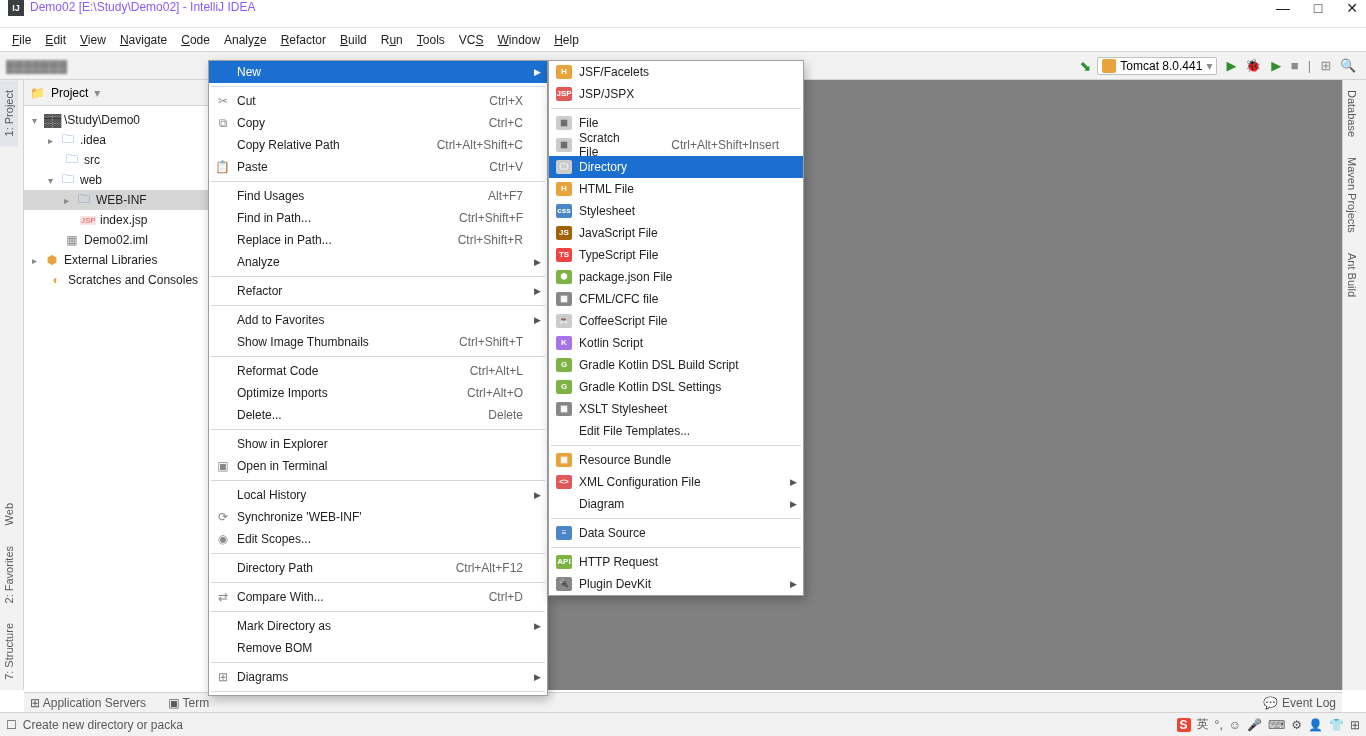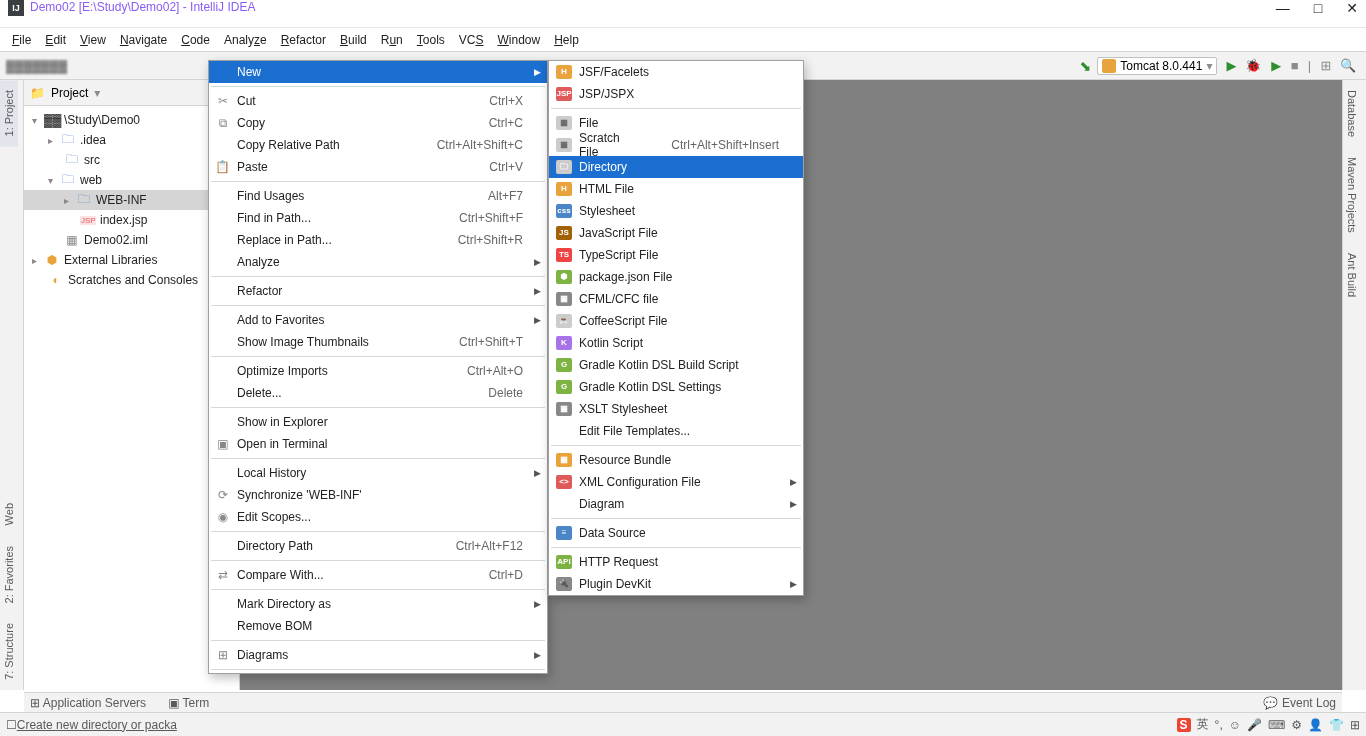--- a/index.html
+++ b/index.html
@@ -80,21 +80,21 @@
 .box-xml { background: #e05a5a; }
 .box-ds { background: #4a86c7; }
 .box-api { background: #7cb342; }
 .box-plug { background: #888; }
 
 .statusbar-top { position: absolute; left: 24px; right: 24px; bottom: 24px; height: 20px; background: #f2f2f2; border-top: 1px solid #d4d4d4; display: flex; align-items: center; padding: 0 6px; font-size: 11px; color: #5a5a5a; gap: 8px; }
 .statusbar-top .sb-item { margin-right: 14px; cursor: pointer; }
 .statusbar-top .sb-right { margin-left: auto; display: flex; align-items: center; gap: 4px; }
 
 .statusbar { position: absolute; left: 0; right: 0; bottom: 0; height: 24px; background: #f2f2f2; border-top: 1px solid #d4d4d4; display: flex; align-items: center; padding: 0 6px; font-size: 11px; color: #5a5a5a; }
-.statusbar .sb-mid { margin-left: 0; text-decoration: underline; }
+.statusbar .sb-mid { margin-left: 6px; }
 .statusbar .sb-tray { margin-left: auto; display: flex; align-items: center; gap: 6px; }
 .statusbar .sb-tray span { cursor: pointer; }
 .sogou { background: #e43; color: #fff; padding: 0 3px; border-radius: 2px; font-weight: bold; }
 </style>
 </head>
 <body>
 
 <div class="titlebar">
   <span class="ij-icon">IJ</span>
   <span class="title">Demo02 [E:\Study\Demo02] - IntelliJ IDEA</span>
@@ -261,20 +261,24 @@
   <div class="ctx-row">
       <span>Add to Favorites</span>
       <span class="sub-arrow">▶</span>
     </div>
   <div class="ctx-row">
       <span>Show Image Thumbnails</span>
       <span class="shortcut">Ctrl+Shift+T</span>
     </div>
   <div class="ctx-sep"></div>
   <div class="ctx-row">
+      <span>Reformat Code</span>
+      <span class="shortcut">Ctrl+Alt+L</span>
+    </div>
+  <div class="ctx-row">
       <span>Optimize Imports</span>
       <span class="shortcut">Ctrl+Alt+O</span>
     </div>
   <div class="ctx-row">
       <span>Delete...</span>
       <span class="shortcut">Delete</span>
     </div>
   <div class="ctx-sep"></div>
   <div class="ctx-row">
       <span>Show in Explorer</span>

